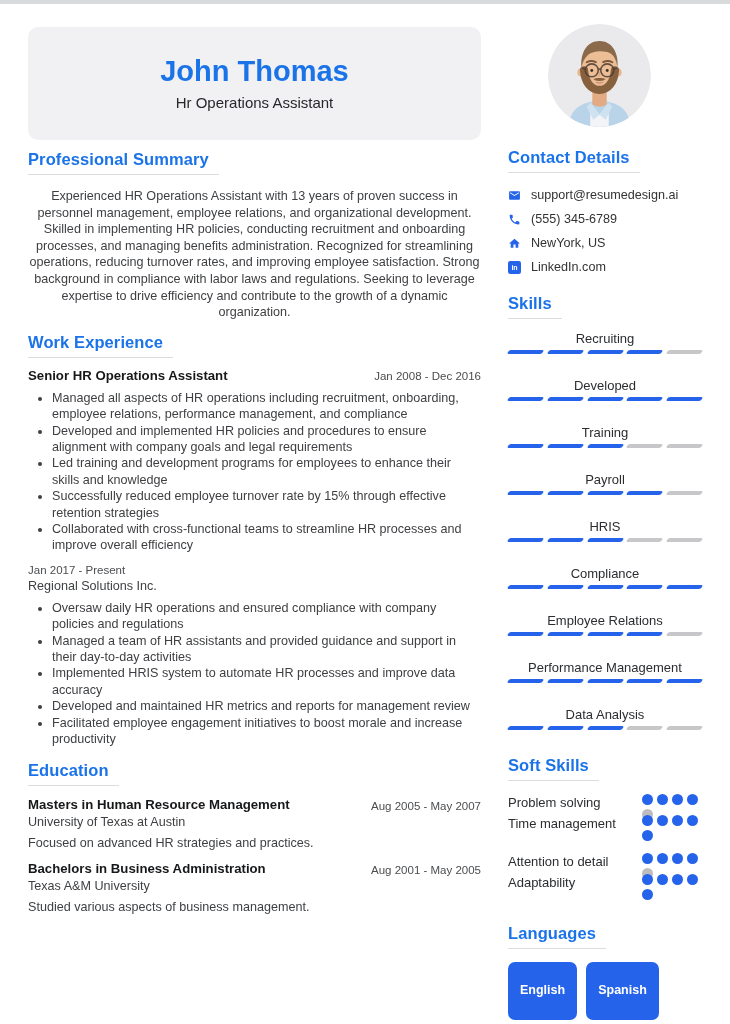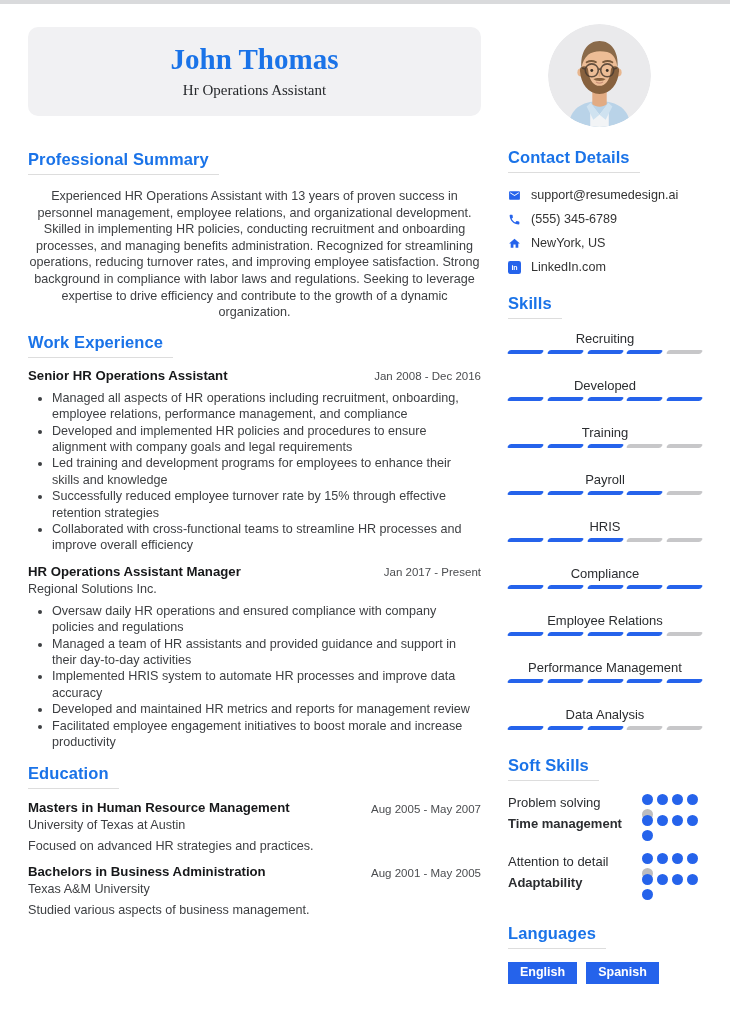--- a/index.html
+++ b/index.html
@@ -13,23 +13,23 @@
   html,body{margin:0;padding:0;}
   body{
     width:730px;height:1024px;background:#fff;
     font-family:"Liberation Sans",sans-serif;color:#3d3f42;
   }
   .page{position:relative;width:730px;height:1024px;overflow:hidden;background:#fff;}
   .top-strip{position:absolute;top:0;left:0;width:100%;height:4px;background:#d9dadc;}
 
   
   .header-box{
-    position:absolute;left:28px;top:27px;width:453px;height:89px;
+    position:absolute;left:28px;top:27px;width:453px;height:113px;
     background:var(--header-bg);border-radius:10px;
-    display:flex;flex-direction:column;align-items:center;justify-content:center;font-family:Liberation Serif, serif;
+    display:flex;flex-direction:column;align-items:center;justify-content:center;
   }
   .name{font-size:29px;font-weight:bold;color:var(--accent);line-height:1.1;}
   .header-role{font-size:15px;color:#26282b;margin-top:6px;}
   .avatar{position:absolute;left:548px;top:24px;width:103px;height:103px;border-radius:50%;overflow:hidden;}
   .avatar svg{display:block;width:100%;height:100%;}
 
   
   .col-left{position:absolute;left:28px;top:150px;width:453px;}
   .col-right{position:absolute;left:508px;top:148px;width:194px;}
 
@@ -74,34 +74,34 @@
   .skill-name{font-size:13px;color:#2b2d30;line-height:15px;}
   .skill-bar{display:flex;justify-content:space-between;margin-top:4px;height:4px;}
   .seg{width:35px;height:4px;border-radius:2px;transform:skewX(-30deg);}
   .seg.fill{background:var(--graphic);}
   .seg.empty{background:var(--bar-empty);}
 
   
   .sec-soft{margin-top:26px;}
   .soft-list{margin-top:13px;}
   .soft-row{display:flex;align-items:flex-start;}
-  .soft-row.overlap{margin-top:-9px;font-weight:bold;}
+  .soft-row.overlap{margin-top:-9px;}
   .soft-row.spaced{margin-top:8px;}
   .soft-label{flex:1;font-size:13px;color:#2b2d30;line-height:16px;padding-top:1px;}
   .dots{width:60px;display:flex;flex-wrap:wrap;}
   .dot{width:11px;height:11px;border-radius:50%;margin:0 4px 4px 0;}
   .dot.fill{background:var(--graphic);}
   .dot.empty{background:var(--dot-empty);}
 
   
   .sec-lang{margin-top:20px;}
   .pills{margin-top:13px;display:flex;gap:9px;}
   .pill{
     background:var(--graphic);color:#fff;font-size:12.5px;font-weight:bold;
-    padding:4px 12px;border-radius:0;border:none;line-height:1.1;
+    padding:22px 12px;border-radius:7px;border:none;line-height:1.1;
     font-family:"Liberation Sans",sans-serif;
   }
 </style>
 </head>
 <body>
 
 <div class="page">
   <div class="top-strip"></div>
 
   <div class="header-box">
@@ -163,21 +163,20 @@
             <ul class="bullets">
               <li class="bullet">Managed all aspects of HR operations including recruitment, onboarding, employee relations, performance management, and compliance</li>
               <li class="bullet">Developed and implemented HR policies and procedures to ensure alignment with company goals and legal requirements</li>
               <li class="bullet">Led training and development programs for employees to enhance their skills and knowledge</li>
               <li class="bullet">Successfully reduced employee turnover rate by 15% through effective retention strategies</li>
               <li class="bullet">Collaborated with cross-functional teams to streamline HR processes and improve overall efficiency</li>
             </ul>
           </div>
           <div class="job">
             <div class="job-head">
-              <span class="job-title">HR Operations Assistant Manager</span>
               <span class="job-dates">Jan 2017 - Present</span>
             </div>
             <div class="job-company">Regional Solutions Inc.</div>
             <ul class="bullets">
               <li class="bullet">Oversaw daily HR operations and ensured compliance with company policies and regulations</li>
               <li class="bullet">Managed a team of HR assistants and provided guidance and support in their day-to-day activities</li>
               <li class="bullet">Implemented HRIS system to automate HR processes and improve data accuracy</li>
               <li class="bullet">Developed and maintained HR metrics and reports for management review</li>
               <li class="bullet">Facilitated employee engagement initiatives to boost morale and increase productivity</li>
             </ul>

